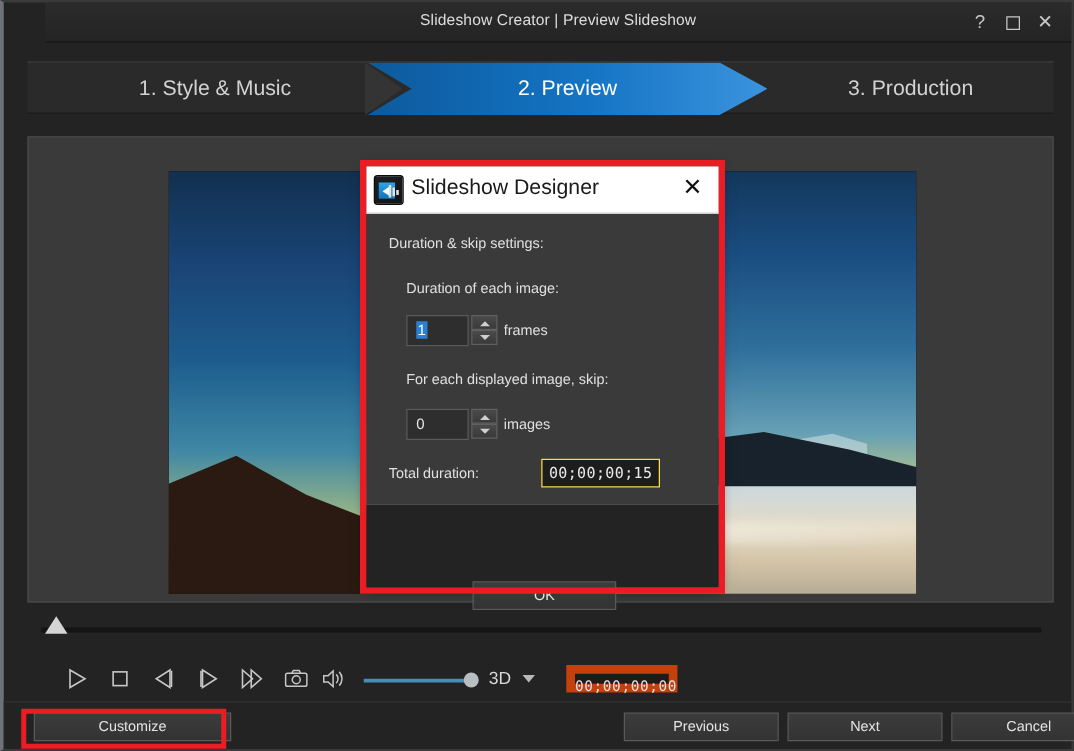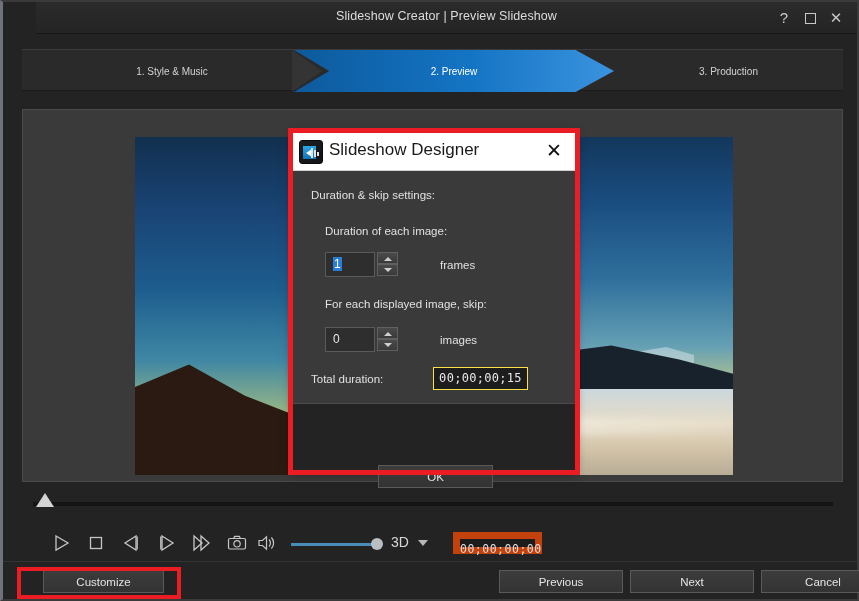--- a/index.html
+++ b/index.html
@@ -50,21 +50,21 @@
   
   #stepbar {
     position: absolute; left: 19px; top: 47px;
     width: 821px; height: 42px;
     background: #2a2a2a;
     border-top: 1px solid #3b3b3b;
     border-bottom: 1px solid #1a1a1a;
   }
   .step {
     position: absolute; top: 0; height: 42px;
-    font-size: 10px; color: #d2d2d2;
+    font-size: 17px; color: #d2d2d2;
     display: flex; align-items: center; justify-content: center;
     cursor: pointer; user-select: none;
   }
   #step-1 { left: 0; width: 300px; }
   #step-2 {
     left: 272px; width: 320px; color: #ffffff;
     background: linear-gradient(to right, #0d5a9c 0%, #1474c4 55%, #3b93de 100%);
     clip-path: polygon(0 0, 88% 0, 100% 50%, 88% 100%, 0 100%, 11% 50%);
     z-index: 2;
   }
@@ -205,21 +205,21 @@
     background: #232323; border-top: 1px solid #333;
   }
   .btn {
     position: absolute; top: 8px; height: 23px;
     background: linear-gradient(to bottom, #3c3c3c, #333333);
     border: 1px solid #5a5a5a;
     color: #e4e4e4; font-size: 11.5px;
     display: flex; align-items: center; justify-content: center;
     cursor: pointer; user-select: none;
   }
-  #btn-customize { left: 24px; width: 121px; margin-left: 16px; }
+  #btn-customize { left: 24px; width: 158px; }
   #btn-previous { right: 234px; width: 124px; }
   #btn-next { right: 103px; width: 124px; }
   #btn-cancel { right: -28px; width: 124px; }
 
   
   #hl-customize {
     position: absolute; left: 14px; top: 565px;
     width: 164px; height: 32px;
     border: 4px solid #ec1c24; pointer-events: none; z-index: 30;
   }
@@ -277,21 +277,21 @@
   .dlg-section-label {
     position: absolute; left: 18px; top: 18px;
     font-size: 11.5px; color: #e0e0e0;
   }
   .dlg-label {
     position: absolute; font-size: 11.5px; color: #e0e0e0;
   }
   #label-duration { left: 32px; top: 54px; }
   #label-skip { left: 32px; top: 127px; }
   #label-total { left: 18px; top: 202px; }
-  .dlg-unit { position: absolute; font-size: 11.5px; color: #e0e0e0; margin-left: 37px; }
+  .dlg-unit { position: absolute; font-size: 11.5px; color: #e0e0e0; }
   #unit-frames { left: 110px; top: 88px; }
   #unit-images { left: 110px; top: 163px; }
 
   .spinner { position: absolute; width: 73px; height: 25px; }
   #spinner-duration { left: 32px; top: 81px; }
   #spinner-skip { left: 32px; top: 156px; }
   .spin-input {
     position: absolute; left: 0; top: 0; width: 50px; height: 25px;
     background: #2e2e2e; border: 1px solid #5a5a5a;
     color: #e8e8e8; font-size: 12px; line-height: 23px;

